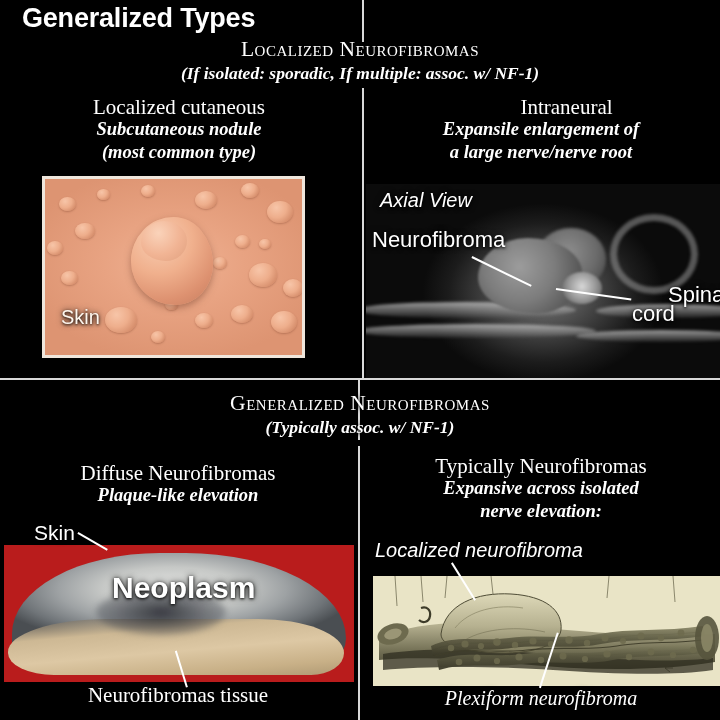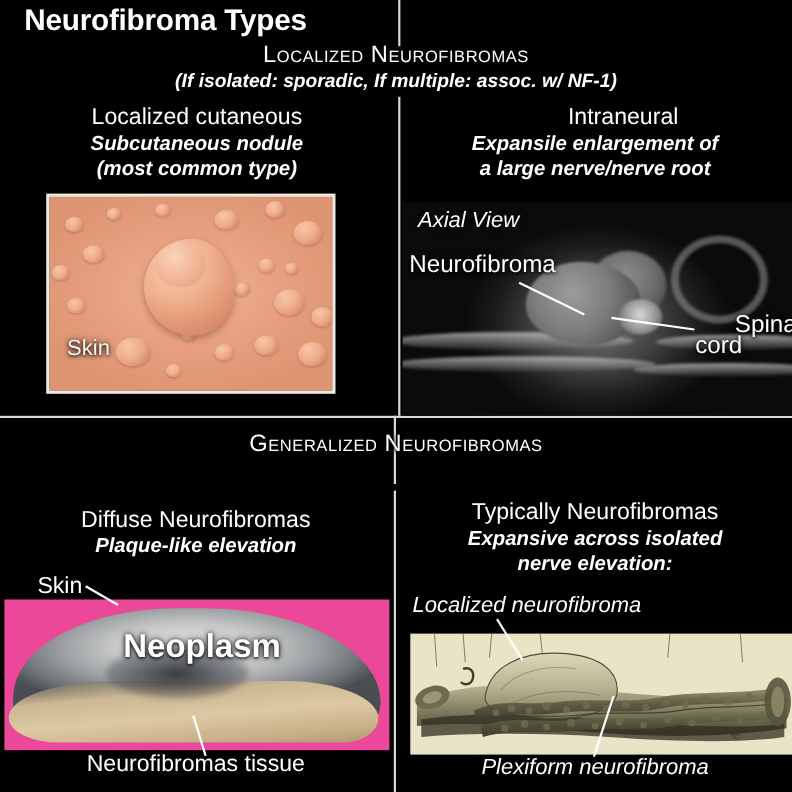--- a/index.html
+++ b/index.html
@@ -13,21 +13,21 @@
     height: 720px;
     background: #000000;
     overflow: hidden;
     font-family: "Liberation Sans", sans-serif;
     color: #ffffff;
     -webkit-font-smoothing: antialiased;
   }
 
   
   .txt { position: absolute; white-space: nowrap; line-height: 1.05; }
-  .ctr { text-align: center; }
+  .ctr { text-align: center; font-family: Liberation Serif, serif; }
   .italic { font-style: italic; }
   .smallcaps { font-variant: small-caps; letter-spacing: .5px; }
   .shadow { text-shadow: 0 1px 3px rgba(0,0,0,.95), 0 0 6px rgba(0,0,0,.8); }
 
   
   #main-title {
     left: 22px; top: 4px;
     font-size: 27px;
     font-weight: 600;
     letter-spacing: -0.2px;
@@ -133,21 +133,21 @@
   }
   .mri-band {
     position: absolute;
     background: linear-gradient(180deg, rgba(205,205,205,.75), rgba(90,90,90,.25));
     filter: blur(1.5px);
   }
 
   
   #gross-photo {
     left: 4px; top: 545px; width: 350px; height: 137px;
-    background: #ec4899;
+    background: #b91c1c;
     text-align: center;
   }
   #gross-mass {
     position: absolute;
     left: 8px; top: 8px; width: 334px; height: 120px;
     border-radius: 46% 50% 14% 12% / 70% 74% 30% 26%;
     background:
       radial-gradient(ellipse 55% 48% at 48% 30%, #e5e6e4 0%, #c6c8c6 38%, #9ea2a4 62%, #6f7478 85%, #4a4e52 100%);
   }
   #gross-sub {
@@ -187,21 +187,21 @@
     transform-origin: 0 50%;
   }
 
   .lbl { position: absolute; white-space: nowrap; }
 </style>
 </head>
 <body>
 
 <div id="page">
 
-  <div class="txt shadow" id="main-title">Neurofibroma Types</div>
+  <div class="txt shadow" id="main-title">Generalized Types</div>
 
   <div class="divider div-v" style="left:362px; top:0px; height:42px;"></div>
   <div class="divider div-v" style="left:362px; top:88px; height:290px;"></div>
   <div class="divider div-h" style="left:0px; top:378px; width:720px;"></div>
   <div class="divider div-v" style="left:358px; top:378px; height:62px;"></div>
   <div class="divider div-v" style="left:358px; top:446px; height:274px;"></div>
 
   <div class="txt ctr section-title smallcaps shadow" style="top:38px;">Localized Neurofibromas</div>
   <div class="txt ctr section-sub italic shadow" style="top:64px;">(If isolated: sporadic, If multiple: assoc. w/ NF-1)</div>
 
@@ -252,20 +252,21 @@
 
   <div class="txt italic shadow lbl" style="left:380px; top:190px; font-size:20px;">Axial View</div>
   <div class="txt shadow lbl" style="left:372px; top:228px; font-size:22px;">Neurofibroma</div>
   <div class="leader" style="left:472px; top:256px; width:66px; transform:rotate(26deg);"></div>
 
   <div class="txt shadow lbl" style="left:668px; top:283px; font-size:22px;">Spinal</div>
   <div class="txt shadow lbl" style="left:632px; top:302px; font-size:22px;">cord</div>
   <div class="leader" style="left:556px; top:288px; width:76px; transform:rotate(8deg);"></div>
 
   <div class="txt ctr section-title smallcaps shadow" style="top:392px;">Generalized Neurofibromas</div>
+  <div class="txt ctr section-sub italic shadow" style="top:418px;">(Typically assoc. w/ NF-1)</div>
 
   <div class="txt ctr q-head shadow" style="left:0px; top:462px; width:356px;">Diffuse Neurofibromas</div>
   <div class="txt ctr q-sub shadow" style="left:0px; top:486px; width:356px;">Plaque-like elevation</div>
 
   <div class="panel" id="gross-photo">
     <div id="gross-mass"></div>
     <div id="gross-sub"></div>
     <div id="gross-dark"></div>
     <div class="shadow" id="neoplasm-label">Neoplasm</div>
   </div>

